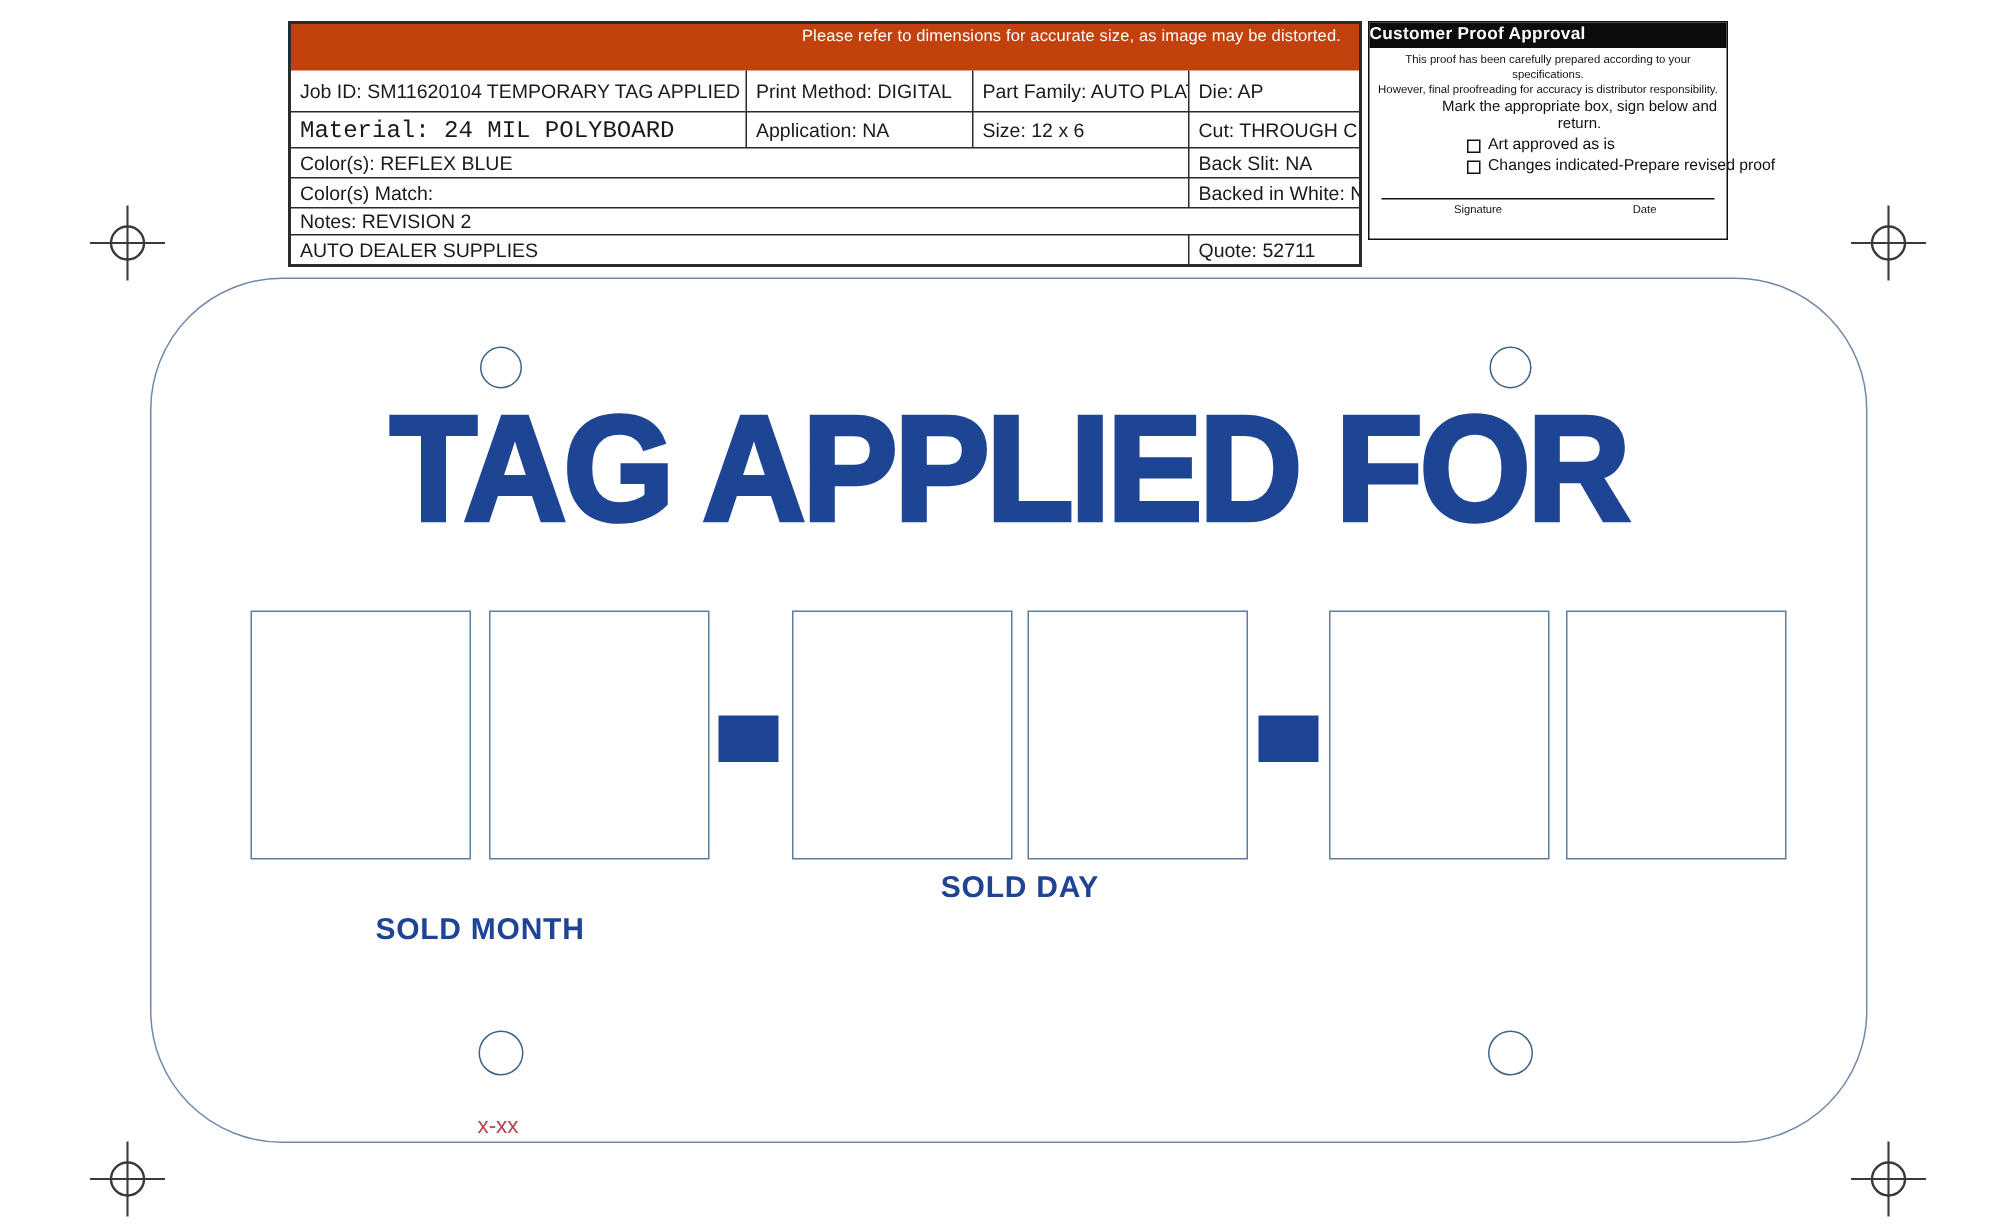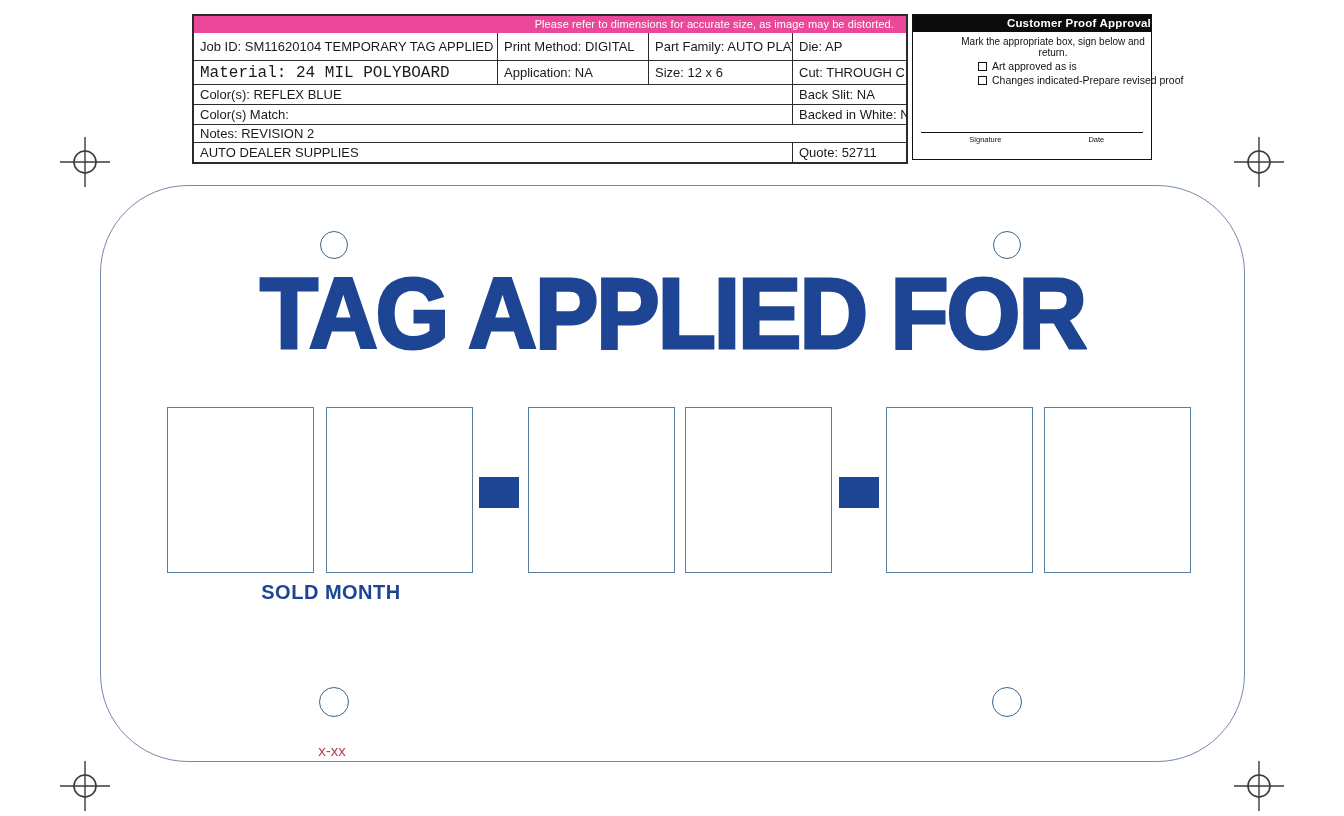--- a/index.html
+++ b/index.html
@@ -9,21 +9,21 @@
   }
   
   .regmark{position:absolute;width:52px;height:52px;}
   .regmark svg{display:block;}
   
   .job-table{
     position:absolute;left:192px;top:14px;width:716px;
     border:2px solid #2b2b2b;box-sizing:border-box;background:#fff;
   }
   .notice-bar{
-    height:17px;background:#ec4899;color:#fff;font-size:11px;line-height:17px;
+    height:31px;background:#c2410c;color:#fff;font-size:11px;line-height:17px;
     text-align:right;padding-right:12px;letter-spacing:0.1px;
   }
   .jt-grid{
     display:grid;grid-template-columns:303px 151px 144px 1fr;
     grid-template-rows:27px 24px 20px 20px 18px 20px;
   }
   .jt-cell{
     border-top:1.5px solid #2b2b2b;border-left:1.5px solid #2b2b2b;
     box-sizing:border-box;display:flex;align-items:center;
     padding-left:6px;font-size:13px;white-space:nowrap;overflow:hidden;
@@ -34,26 +34,26 @@
   .jt-cell.small{font-size:13px;}
   .span3{grid-column:1 / 4;}
   .span4{grid-column:1 / 5;}
   
   .approval{
     position:absolute;left:912px;top:14px;width:240px;height:146px;
     border:1.5px solid #111;box-sizing:border-box;background:#fff;
   }
   .approval-header{
     height:17px;background:#0c0c0c;color:#fff;font-size:11.5px;font-weight:bold;
-    line-height:17px;text-align:right;letter-spacing:0.2px;
+    line-height:17px;text-align:left;letter-spacing:0.2px;
   }
   .approval-body{position:relative;padding:3px 5px 0 5px;height:124px;box-sizing:border-box;}
   .appr-disclaimer{font-size:7.6px;line-height:1.3;text-align:center;letter-spacing:0px;color:#111;}
   .appr-instruction{font-size:10px;text-align:center;margin-top:1px;color:#111;margin-left:42px;}
-  .appr-option{display:flex;align-items:center;margin:2px 0 0 22px;padding-left:38px;}
+  .appr-option{display:flex;align-items:flex-end;margin:2px 0 0 22px;padding-left:38px;}
   .appr-checkbox{
     width:9px;height:9px;border:1.3px solid #111;box-sizing:border-box;
     display:inline-block;margin-right:5px;background:#fff;flex:0 0 auto;
   }
   .appr-option-label{font-size:10.5px;color:#111;white-space:nowrap;}
   .sig-block{
     position:absolute;left:8px;right:8px;bottom:12px;border-top:1.5px solid #111;
     display:flex;
   }
   .sig-label{font-size:7.5px;color:#111;padding-top:2px;text-align:center;}
@@ -153,20 +153,24 @@
       <div class="jt-cell first small span4">Notes: REVISION 2</div>
 
       <div class="jt-cell first span3">AUTO DEALER SUPPLIES</div>
       <div class="jt-cell">Quote: 52711</div>
     </div>
   </div>
 
   <div class="approval">
     <div class="approval-header">Customer Proof Approval</div>
     <div class="approval-body">
+      <div class="appr-disclaimer">
+        <span>This proof has been carefully prepared according to your specifications.</span><br>
+        <span>However, final proofreading for accuracy is distributor responsibility.</span>
+      </div>
       <div class="appr-instruction">Mark the appropriate box, sign below and return.</div>
       <div class="appr-option">
         <span class="appr-checkbox"></span>
         <span class="appr-option-label">Art approved as is</span>
       </div>
       <div class="appr-option">
         <span class="appr-checkbox"></span>
         <span class="appr-option-label">Changes indicated-Prepare revised proof</span>
       </div>
       <div class="sig-block">
@@ -187,17 +191,18 @@
 
   <div class="digit-box" style="left:167px;"></div>
   <div class="digit-box" style="left:326px;"></div>
   <div class="dash-sep" style="left:479px;"></div>
   <div class="digit-box" style="left:528px;"></div>
   <div class="digit-box" style="left:685px;"></div>
   <div class="dash-sep" style="left:839px;"></div>
   <div class="digit-box" style="left:886px;"></div>
   <div class="digit-box" style="left:1044px;"></div>
 
-  <div class="field-label" style="left:181px;">SOLD MONTH</div>
+  <div class="field-label" style="left:170px;margin-top:28px;">SOLD MONTH</div>
+  <div class="field-label" style="left:530px;">SOLD DAY</div>
 
   <div class="stamp-code">x-xx</div>
 
 </div>
 
 </body></html>

